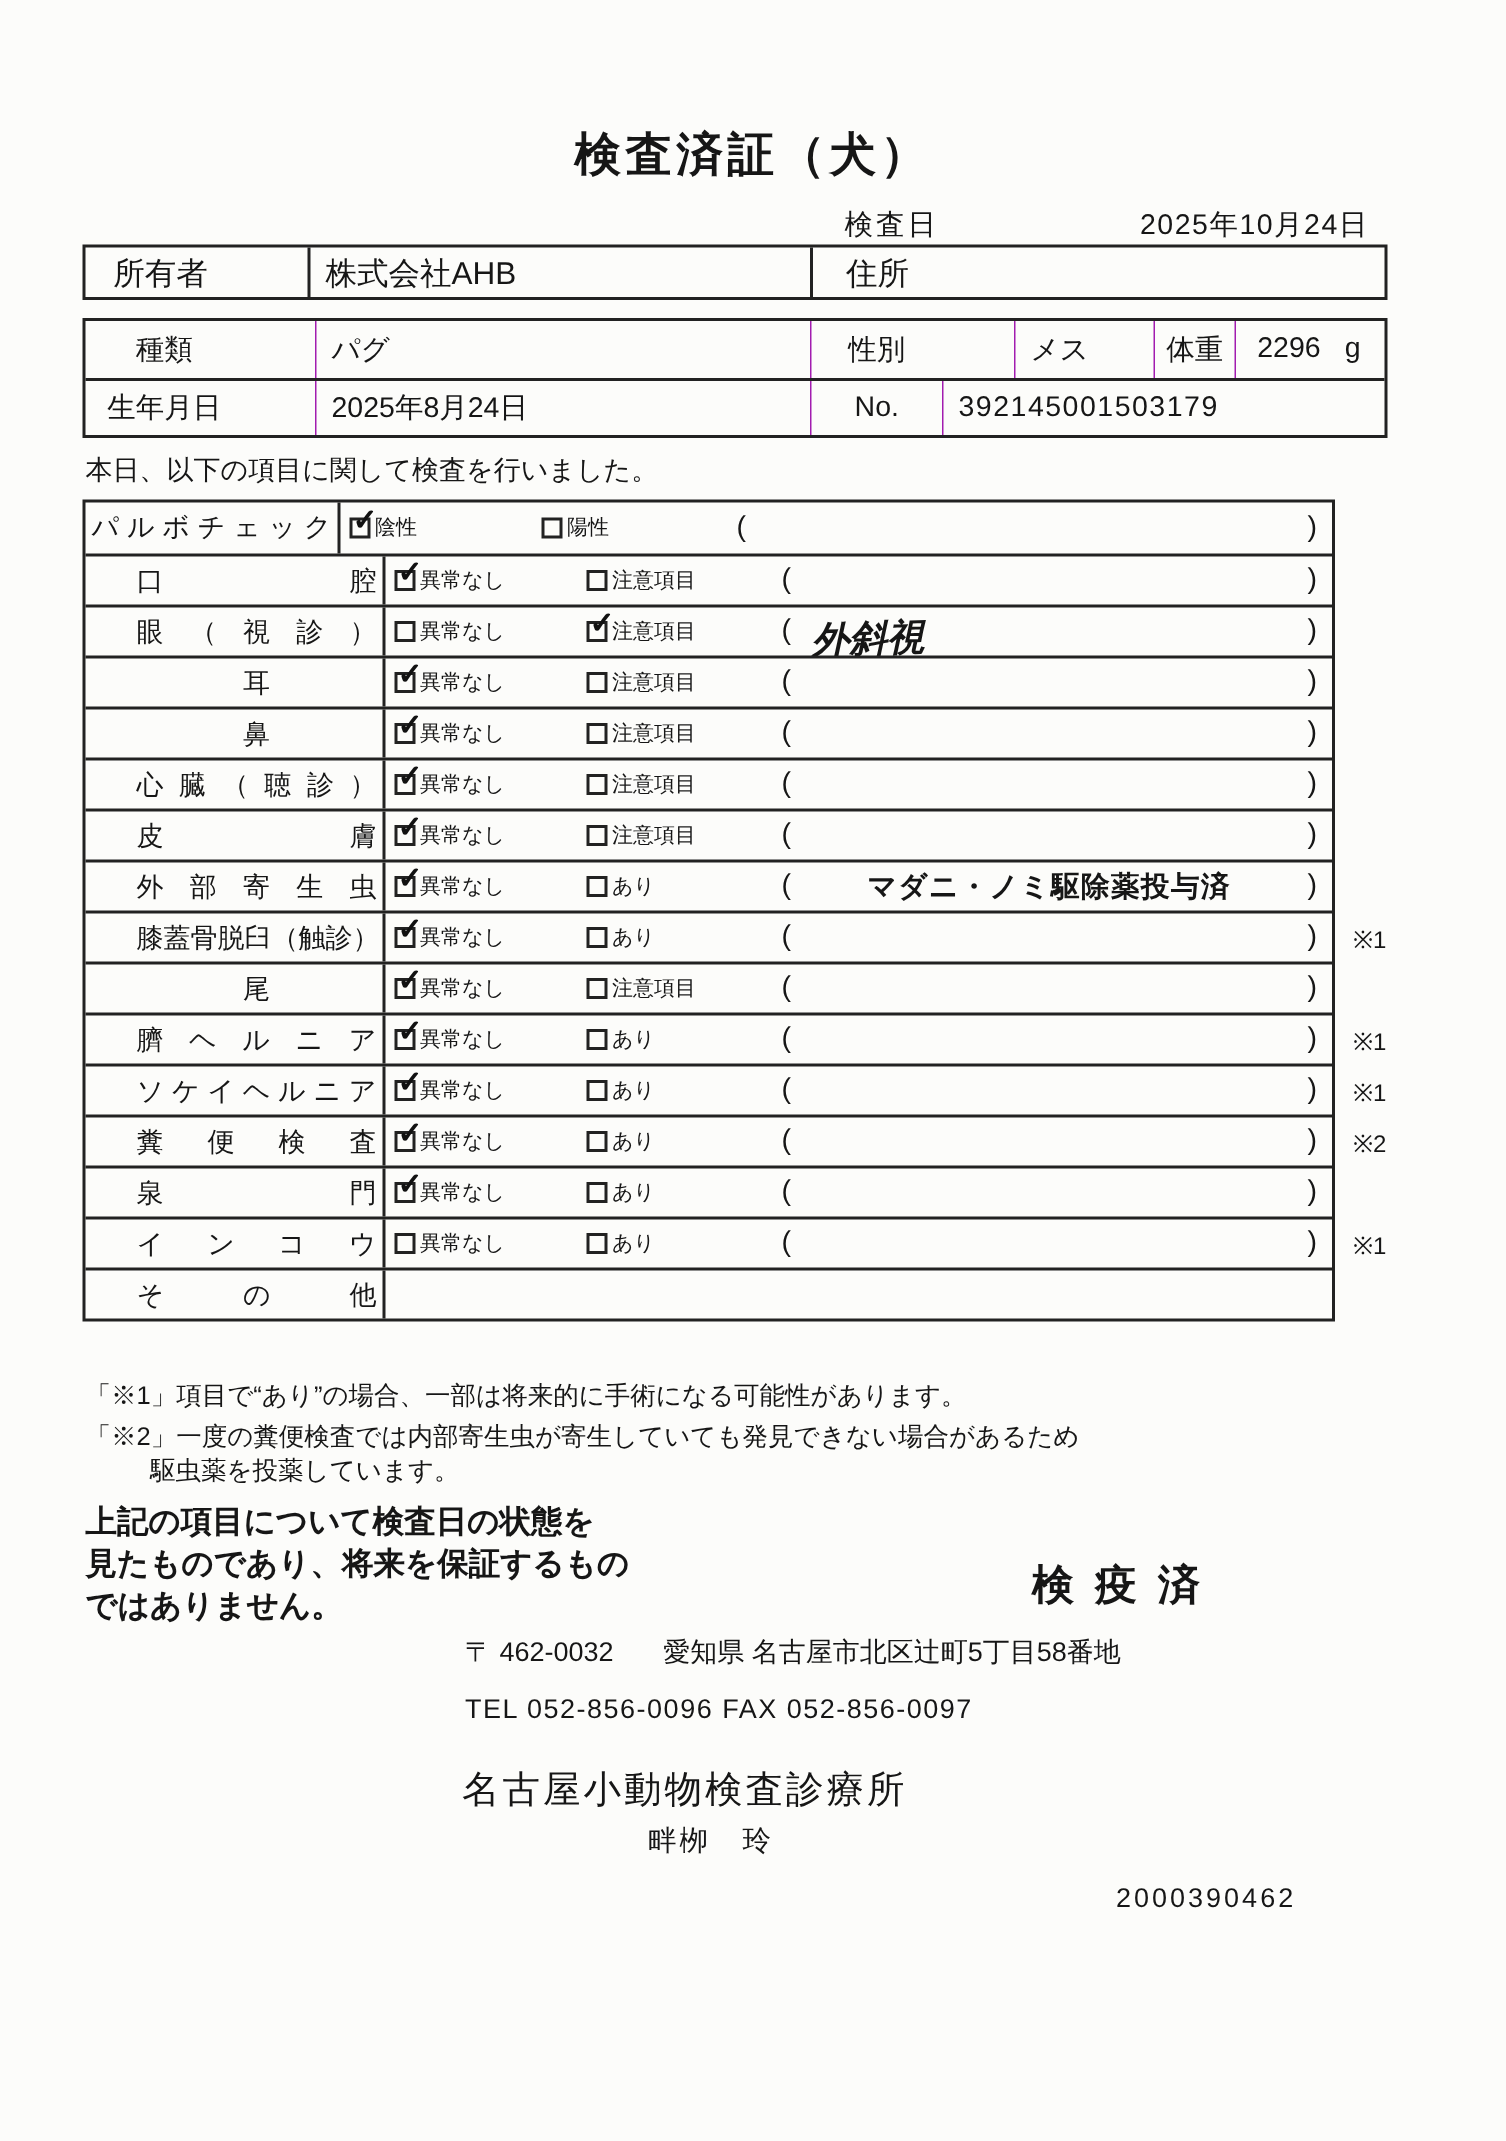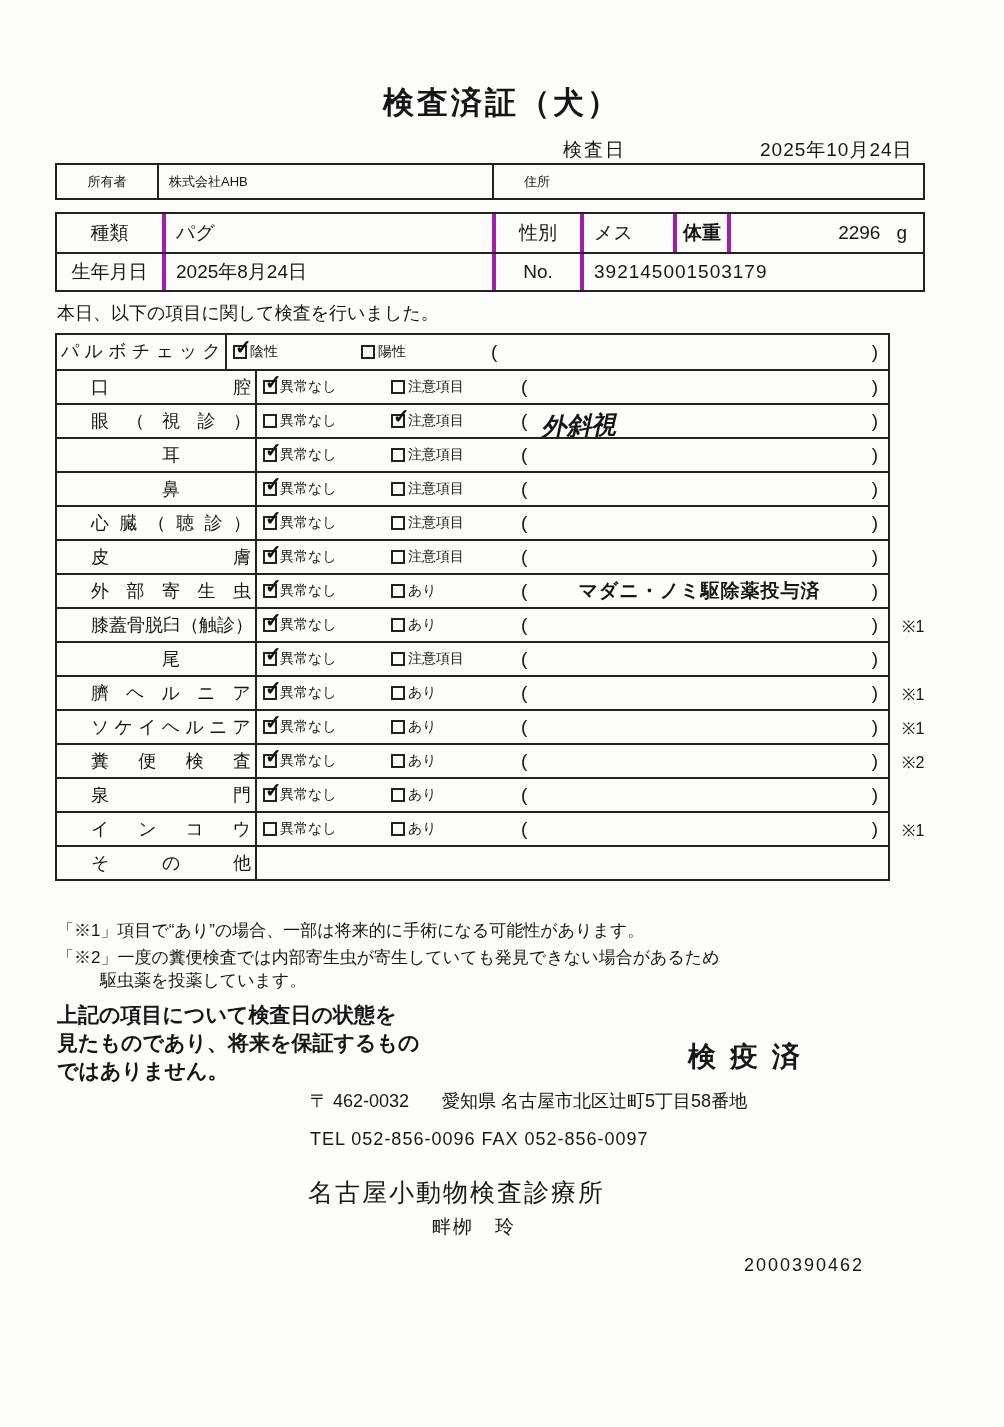--- a/index.html
+++ b/index.html
@@ -18,39 +18,39 @@
   }
 
   .insp-date-label { position:absolute; top:137px; left:563px; font-size:19px; letter-spacing:2px; }
   .insp-date      { position:absolute; top:137px; left:760px; font-size:19px; letter-spacing:1px; }
 
   
   .owner-table {
     position:absolute; top:163px; left:55px; width:870px; height:37px;
     display:flex; border:2px solid #222; background:#fcfcfa;
   }
-  .owner-table .cell { display:flex; align-items:center; font-size:13px; height:100%; }
+  .owner-table .cell { display:flex; align-items:center; font-size:21px; height:100%; }
   .owner-table .cell + .cell { border-left:2px solid #222; }
   .c-label { justify-content:center; }
-  .c-value { padding-left:10px; }
+  .c-value { padding-left:10px;margin-left:48px; }
 
   
   .animal-table {
     position:absolute; top:212px; left:55px; width:870px;
     border:2px solid #222; background:#fcfcfa;
   }
   .animal-row { display:flex; height:38px; }
   .animal-row + .animal-row { border-top:2px solid #222; }
   .animal-row .cell { display:flex; align-items:center; font-size:19px; height:100%;text-align:center; }
-  .animal-row .cell + .cell { border-left:4px solid #a21caf; }
+  .animal-row .cell + .cell { border-left:1px solid #a21caf; }
   .w-type-label { width:105px; }
   .w-type       { width:330px; }
   .w-sex-label  { width:88px; }
   .w-sex        { width:93px; }
-  .w-weight-label { width:54px;font-weight:bold; }
+  .w-weight-label { width:54px; }
   .w-weight     { flex:1; justify-content:flex-end; padding-right:16px; }
   .w-weight .unit { margin-left:16px; }
   .w-no         { flex:1; padding-left:10px; letter-spacing:1px; }
 
   .intro { position:absolute; top:301px; left:57px; font-size:18px; }
 
   
   .checklist {
     position:absolute; top:333px; left:55px; width:835px;
     border:2px solid #222; background:#fcfcfa;

